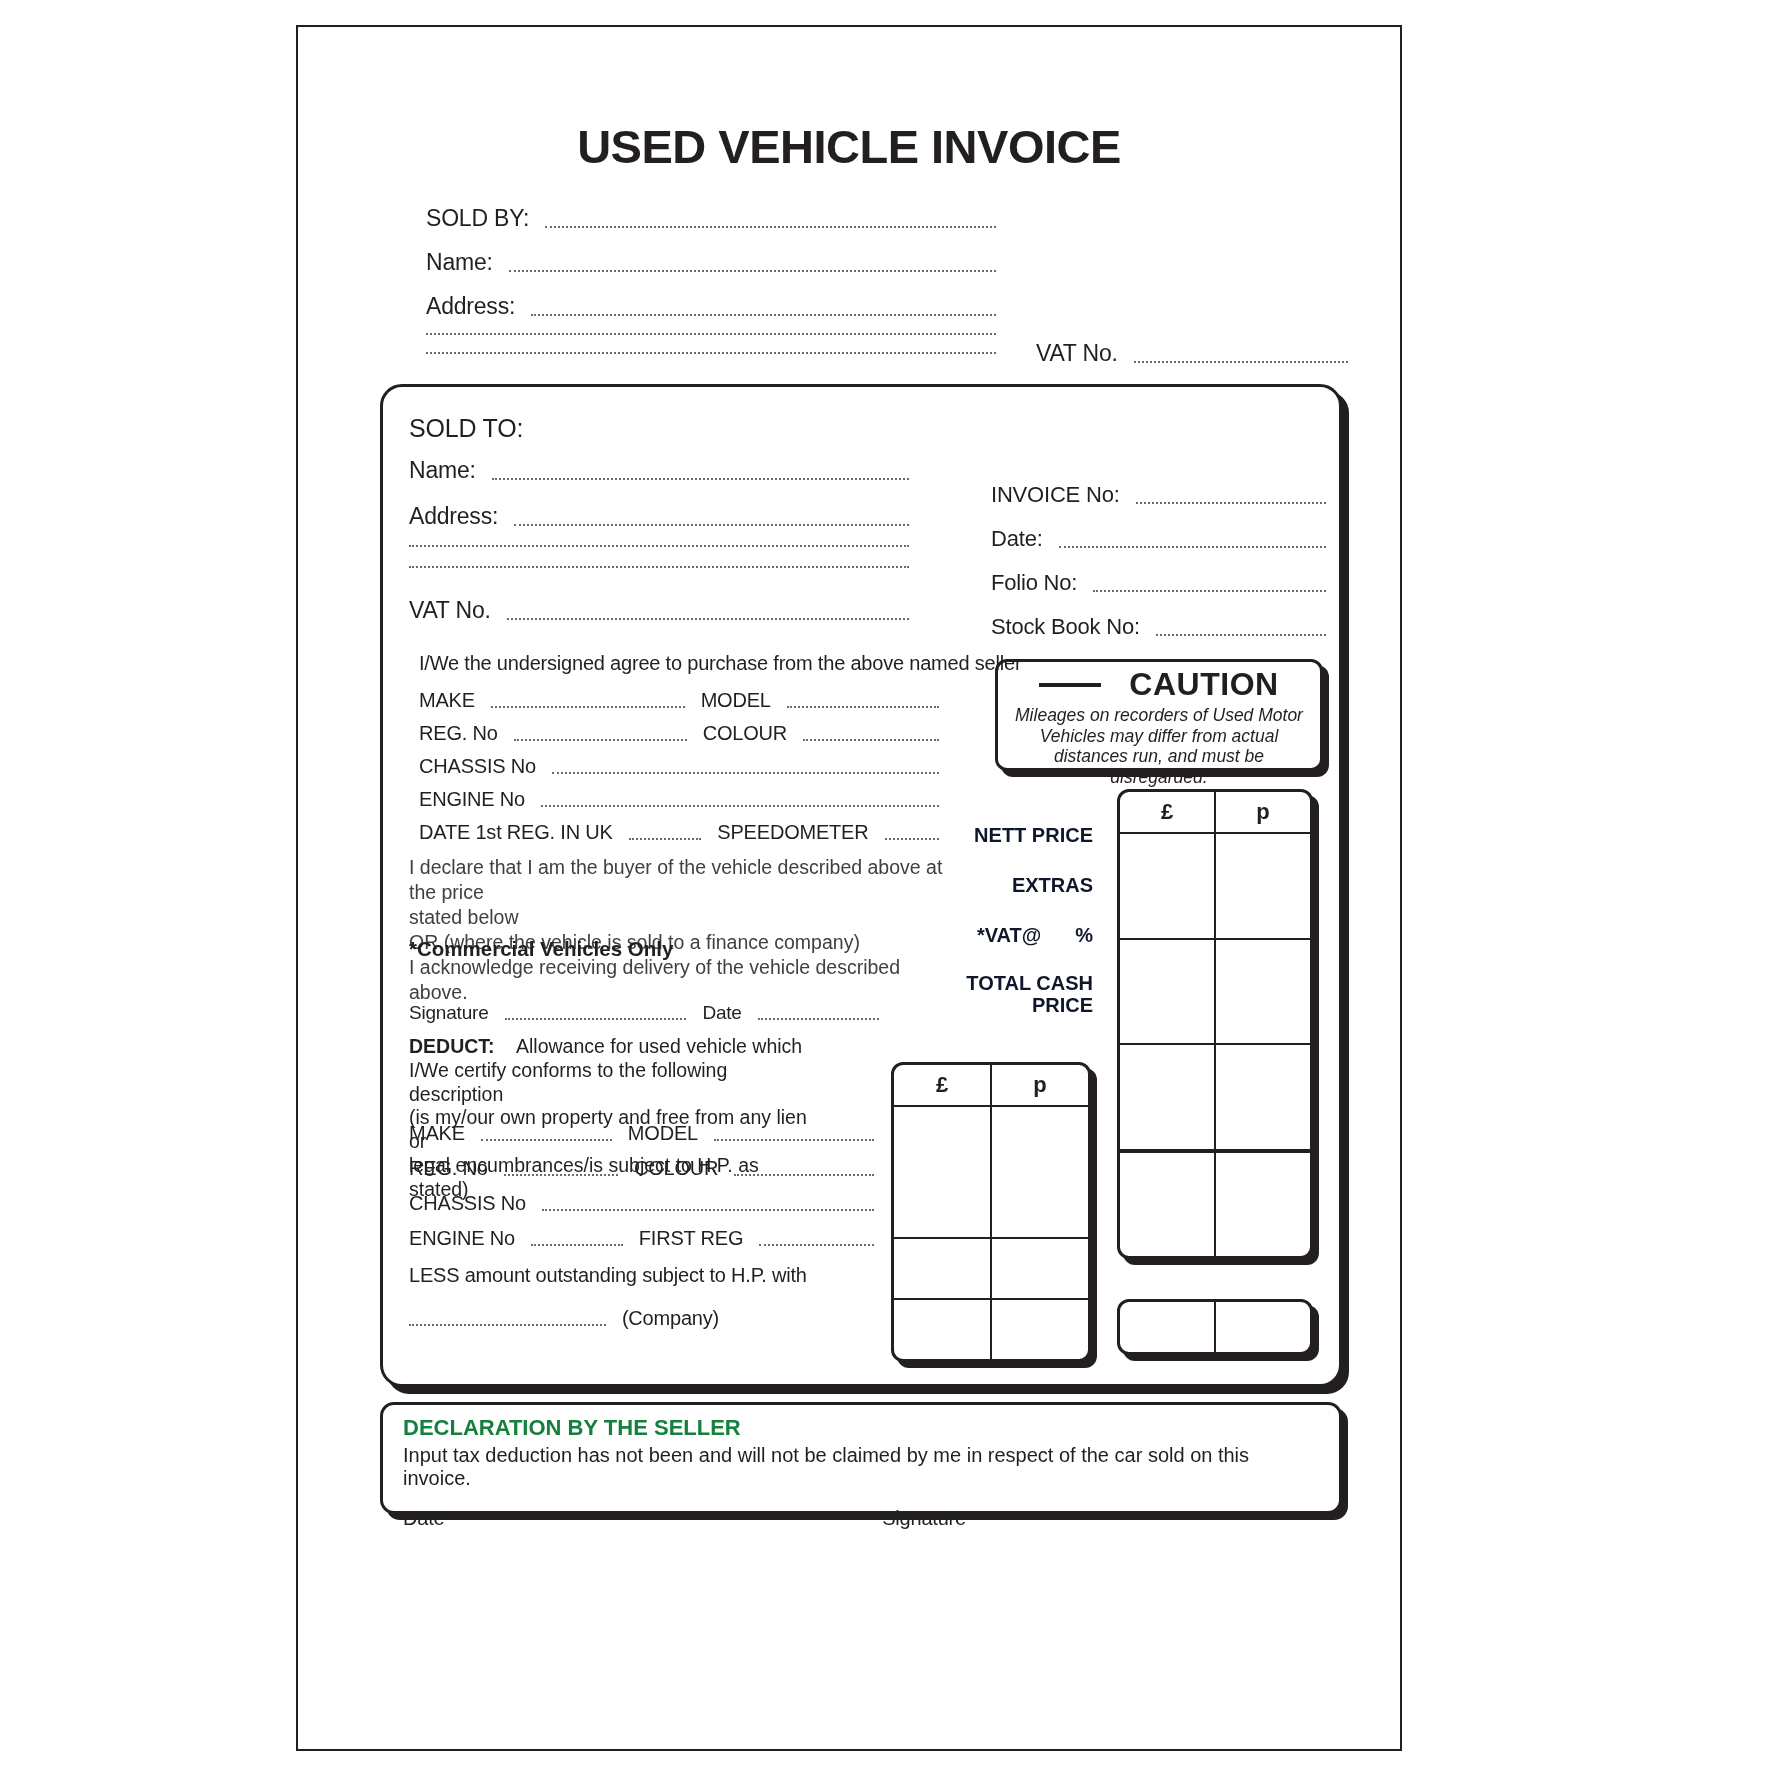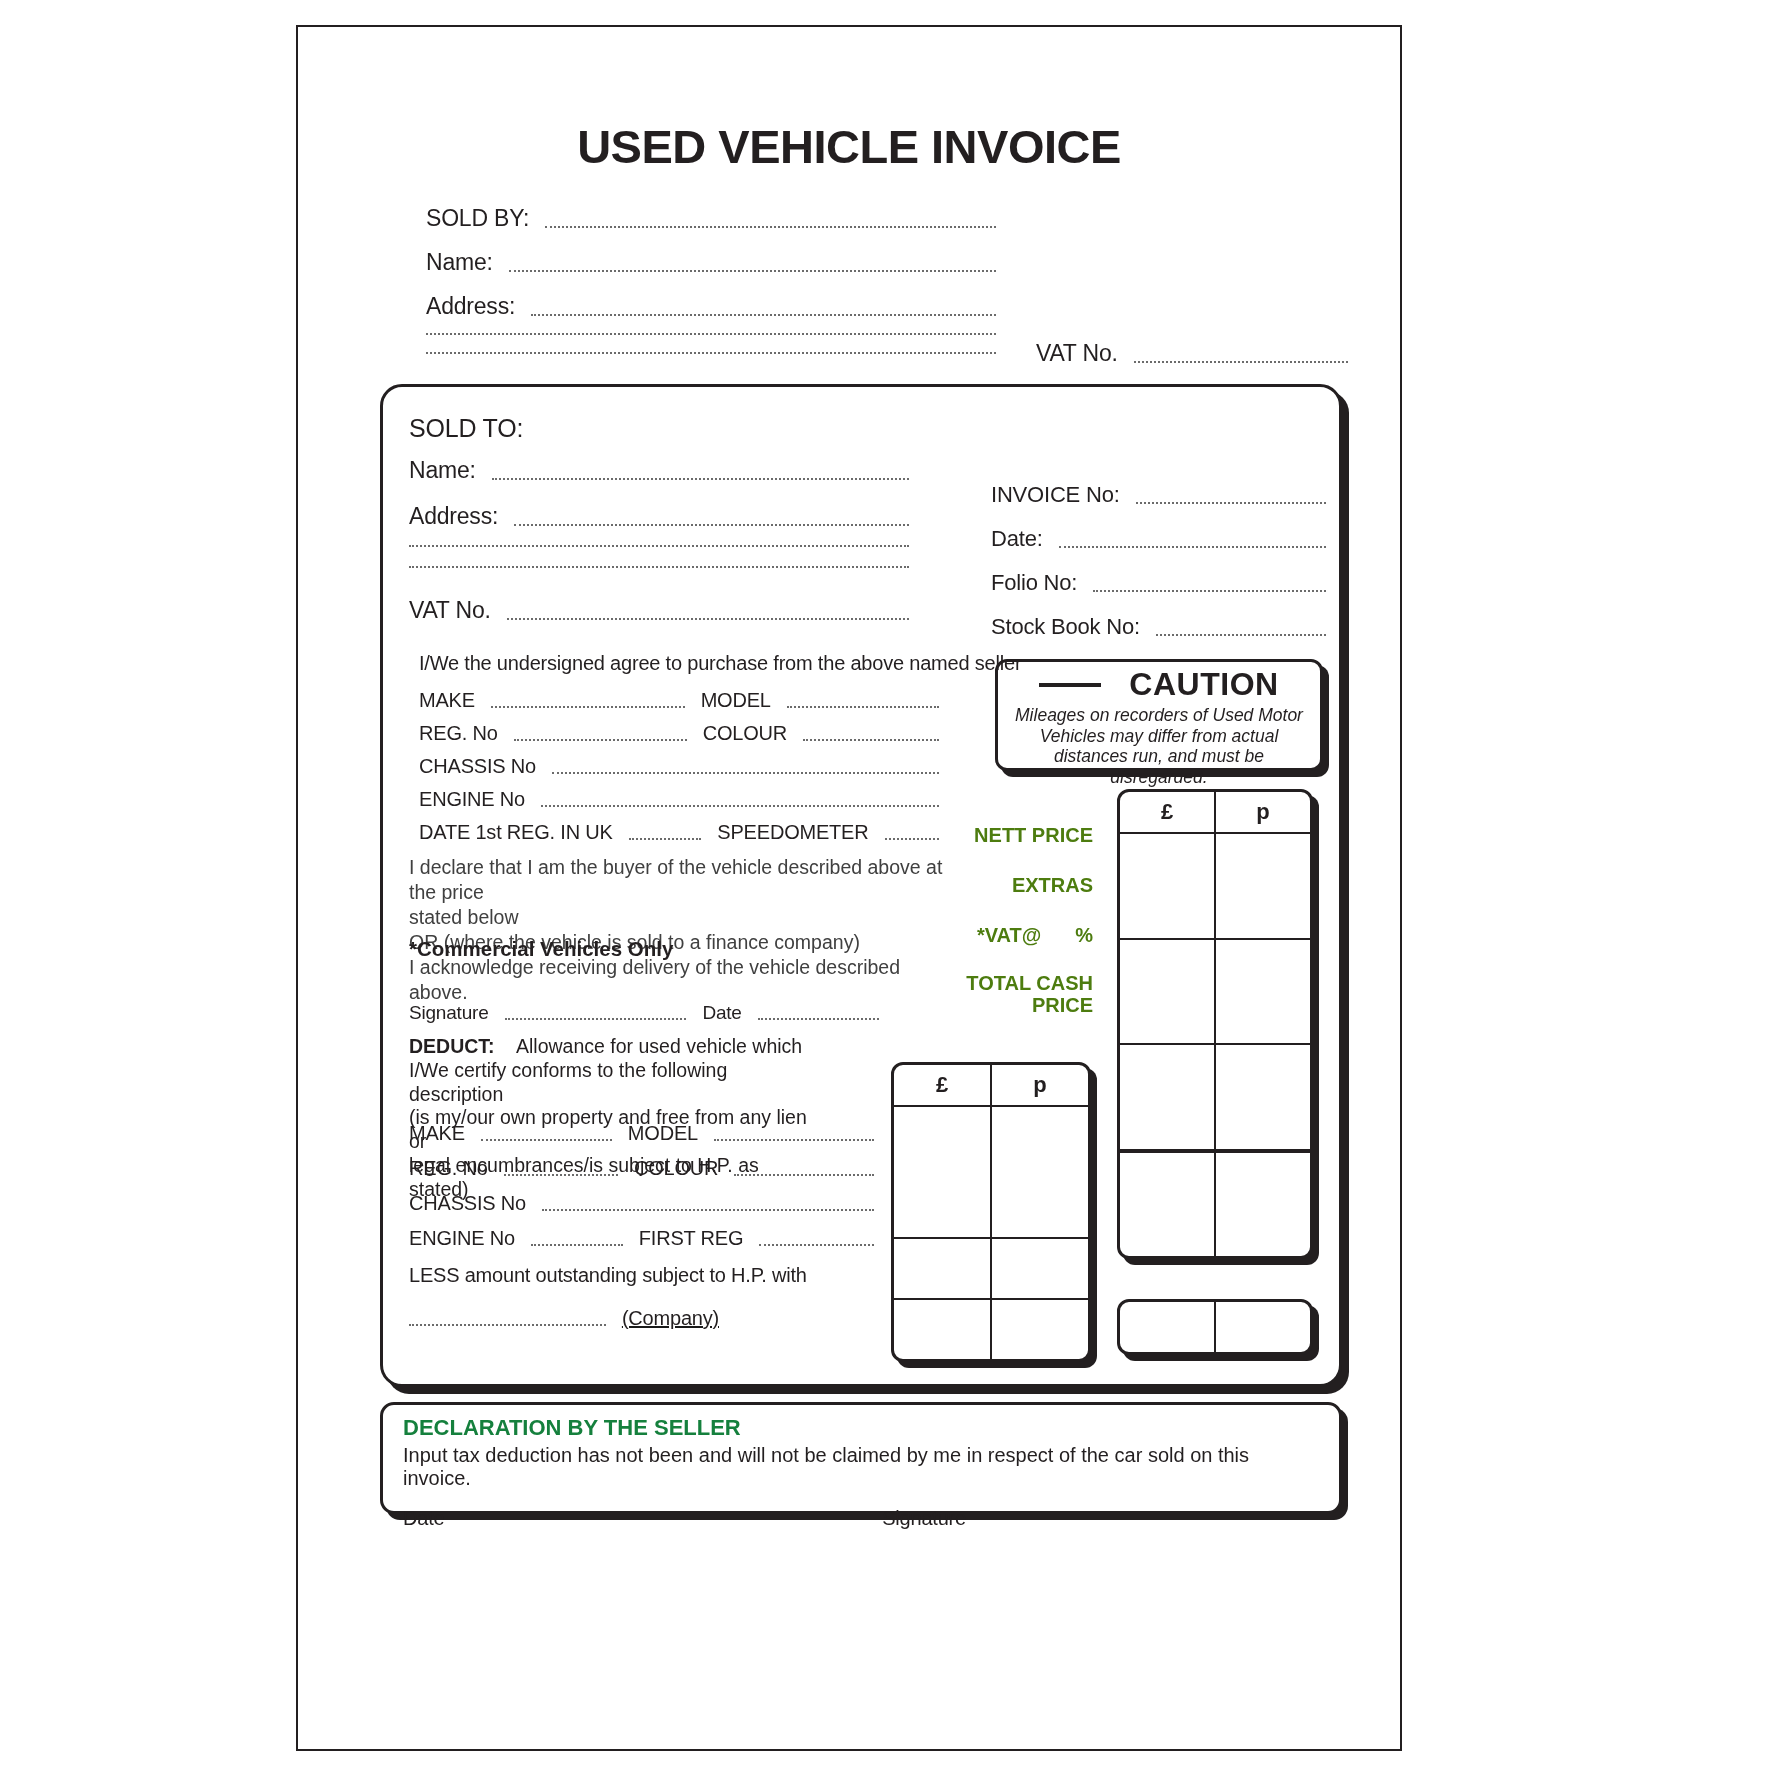--- a/index.html
+++ b/index.html
@@ -233,31 +233,30 @@
     left: 26px;
     top: 877px;
     font-size: 20px;
   }
   .companyline {
     position: absolute;
     left: 26px;
     top: 920px;
     width: 310px;
     font-size: 20px;
-    text-decoration: underline;
   }
 
   
   .amt-lbls-left {
     position: absolute;
     right: 0;
     text-align: right;
     font-size: 20px;
     font-weight: 700;
-    color: #4d7c0f;
+    color: #0f172a;
     line-height: 1.1;
   }
 
   .box-right {
     position: absolute;
     left: 734px;
     top: 402px;
     width: 196px;
     height: 470px;
     border: 3px solid #231f20;

